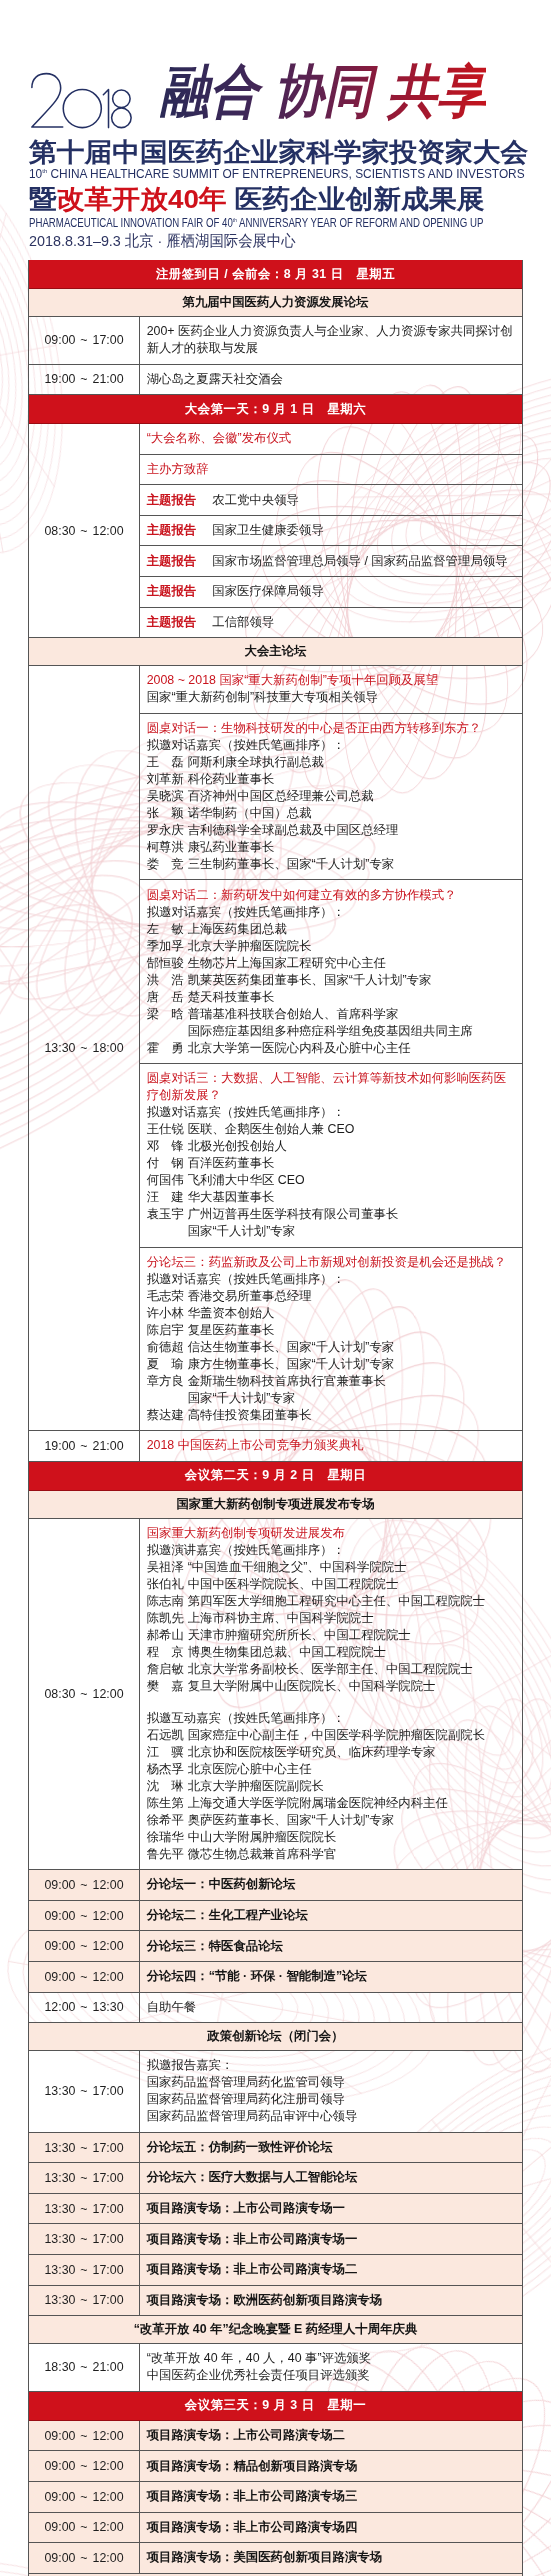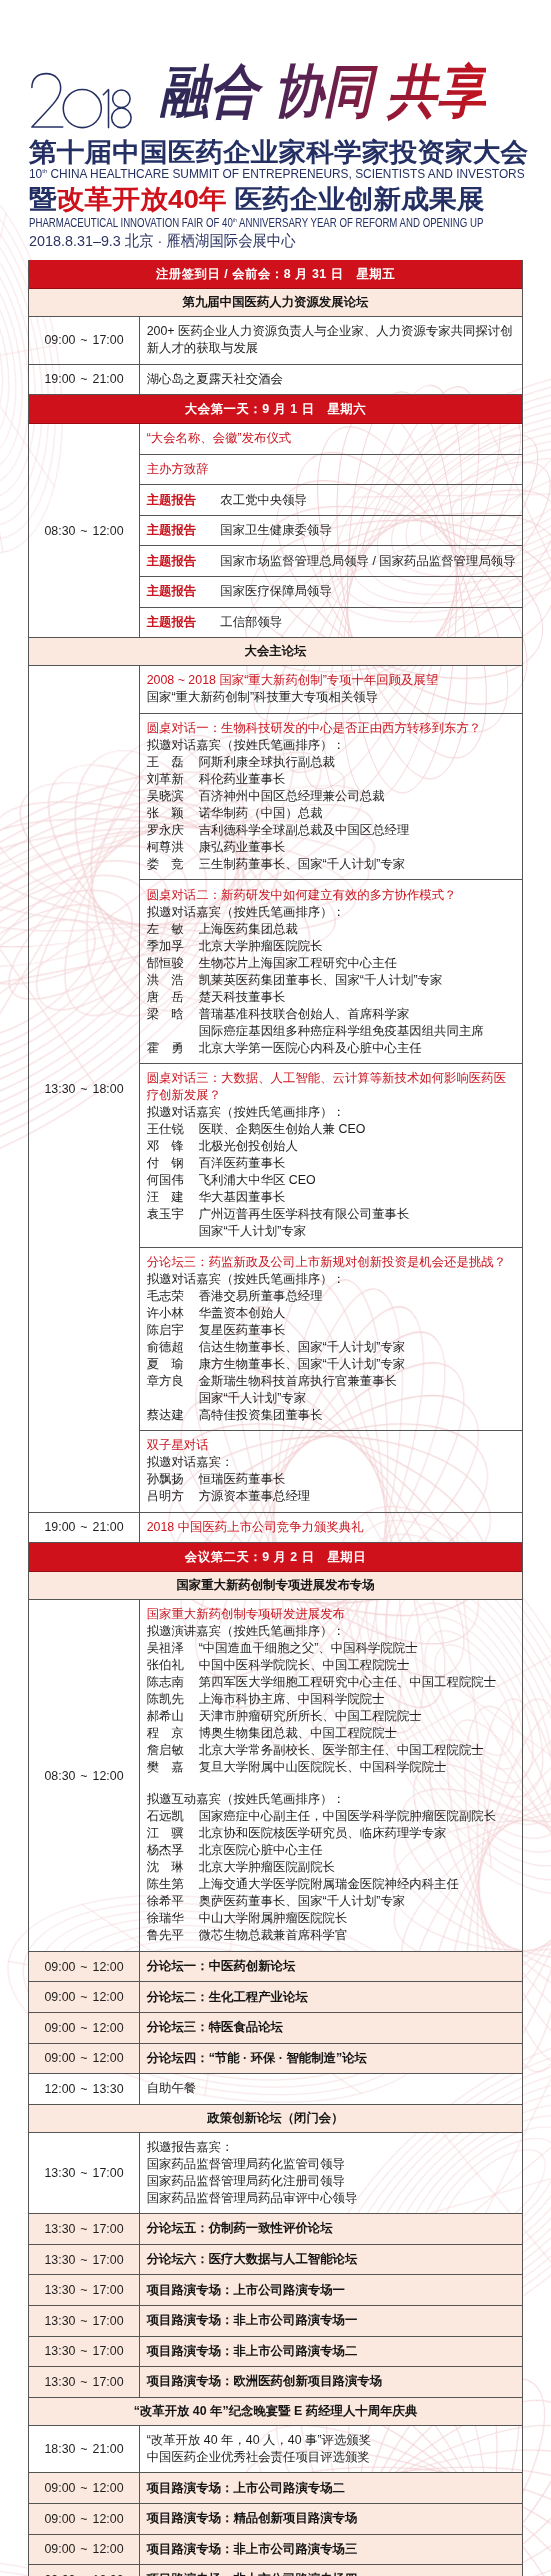--- a/index.html
+++ b/index.html
@@ -42,22 +42,22 @@
   .time-cell{width:110px;flex:none;border-right:0.5px solid var(--line);display:flex;align-items:center;
              justify-content:center;font-size:12.4px;color:#1e1e1e;word-spacing:1.5px;}
   .content-cell{flex:1;min-width:0;}
   .block{padding:6.2px 4.1px 6.4px 6.7px;line-height:17px;font-size:12.4px;color:var(--ink);}
   .block + .block{border-top:0.5px solid var(--line);}
   .ln{display:block;white-space:nowrap;}
   .ln.wrap{white-space:normal;}
   .ln.title{color:var(--red-text);font-weight:normal;white-space:normal;}
   .ln.heading{font-weight:bold;color:#151515;}
   .ln.blank{height:15px;}
-  .tag{color:var(--red-text);font-weight:bold;margin-right:24px;}
-  .gname{display:inline-block;width:37px;text-align:justify;text-align-last:justify;margin-right:15px;vertical-align:top;height:15px;}
+  .tag{color:var(--red-text);font-weight:bold;margin-right:16px;}
+  .gname{display:inline-block;width:37px;text-align:justify;text-align-last:justify;margin-right:4px;vertical-align:top;height:15px;}
 </style>
 </head>
 <body>
 
 <div class="page">
 
   <svg class="bg-pattern" width="552" height="2732" viewBox="0 0 1071 5303">
     <defs>
       <g id="mesh-a">
         <ellipse rx="260" ry="90" transform="rotate(0)"></ellipse>
@@ -230,26 +230,20 @@
             <div class="ln wrap">拟邀对话嘉宾（按姓氏笔画排序）：</div>
             <div class="ln"><span class="gname">毛志荣</span><span class="grole">香港交易所董事总经理</span></div>
             <div class="ln"><span class="gname">许小林</span><span class="grole">华盖资本创始人</span></div>
             <div class="ln"><span class="gname">陈启宇</span><span class="grole">复星医药董事长</span></div>
             <div class="ln"><span class="gname">俞德超</span><span class="grole">信达生物董事长、国家“千人计划”专家</span></div>
             <div class="ln"><span class="gname">夏 瑜</span><span class="grole">康方生物董事长、国家“千人计划”专家</span></div>
             <div class="ln"><span class="gname">章方良</span><span class="grole">金斯瑞生物科技首席执行官兼董事长</span></div>
             <div class="ln"><span class="gname"></span><span class="grole">国家“千人计划”专家</span></div>
             <div class="ln"><span class="gname">蔡达建</span><span class="grole">高特佳投资集团董事长</span></div>
           </div>
-          <div class="block">
-            <div class="ln title">双子星对话</div>
-            <div class="ln wrap">拟邀对话嘉宾：</div>
-            <div class="ln"><span class="gname">孙飘扬</span><span class="grole">恒瑞医药董事长</span></div>
-            <div class="ln"><span class="gname">吕明方</span><span class="grole">方源资本董事总经理</span></div>
-          </div>
         </div>
       </div>
       <div class="row-slot">
         <div class="time-cell">19:00 ~ 21:00</div>
         <div class="content-cell">
           <div class="block">
             <div class="ln title">2018 中国医药上市公司竞争力颁奖典礼</div>
           </div>
         </div>
       </div>
@@ -385,20 +379,21 @@
       <div class="row-section"><span>“改革开放 40 年”纪念晚宴暨 E 药经理人十周年庆典</span></div>
       <div class="row-slot">
         <div class="time-cell">18:30 ~ 21:00</div>
         <div class="content-cell">
           <div class="block">
             <div class="ln wrap">“改革开放 40 年，40 人，40 事”评选颁奖</div>
             <div class="ln wrap">中国医药企业优秀社会责任项目评选颁奖</div>
           </div>
         </div>
       </div>
+      <div class="row-day"><span>会议第三天：9 月 3 日　星期一</span></div>
       <div class="row-slot beige">
         <div class="time-cell">09:00 ~ 12:00</div>
         <div class="content-cell">
           <div class="block">
             <div class="ln heading">项目路演专场：上市公司路演专场二</div>
           </div>
         </div>
       </div>
       <div class="row-slot beige">
         <div class="time-cell">09:00 ~ 12:00</div>

